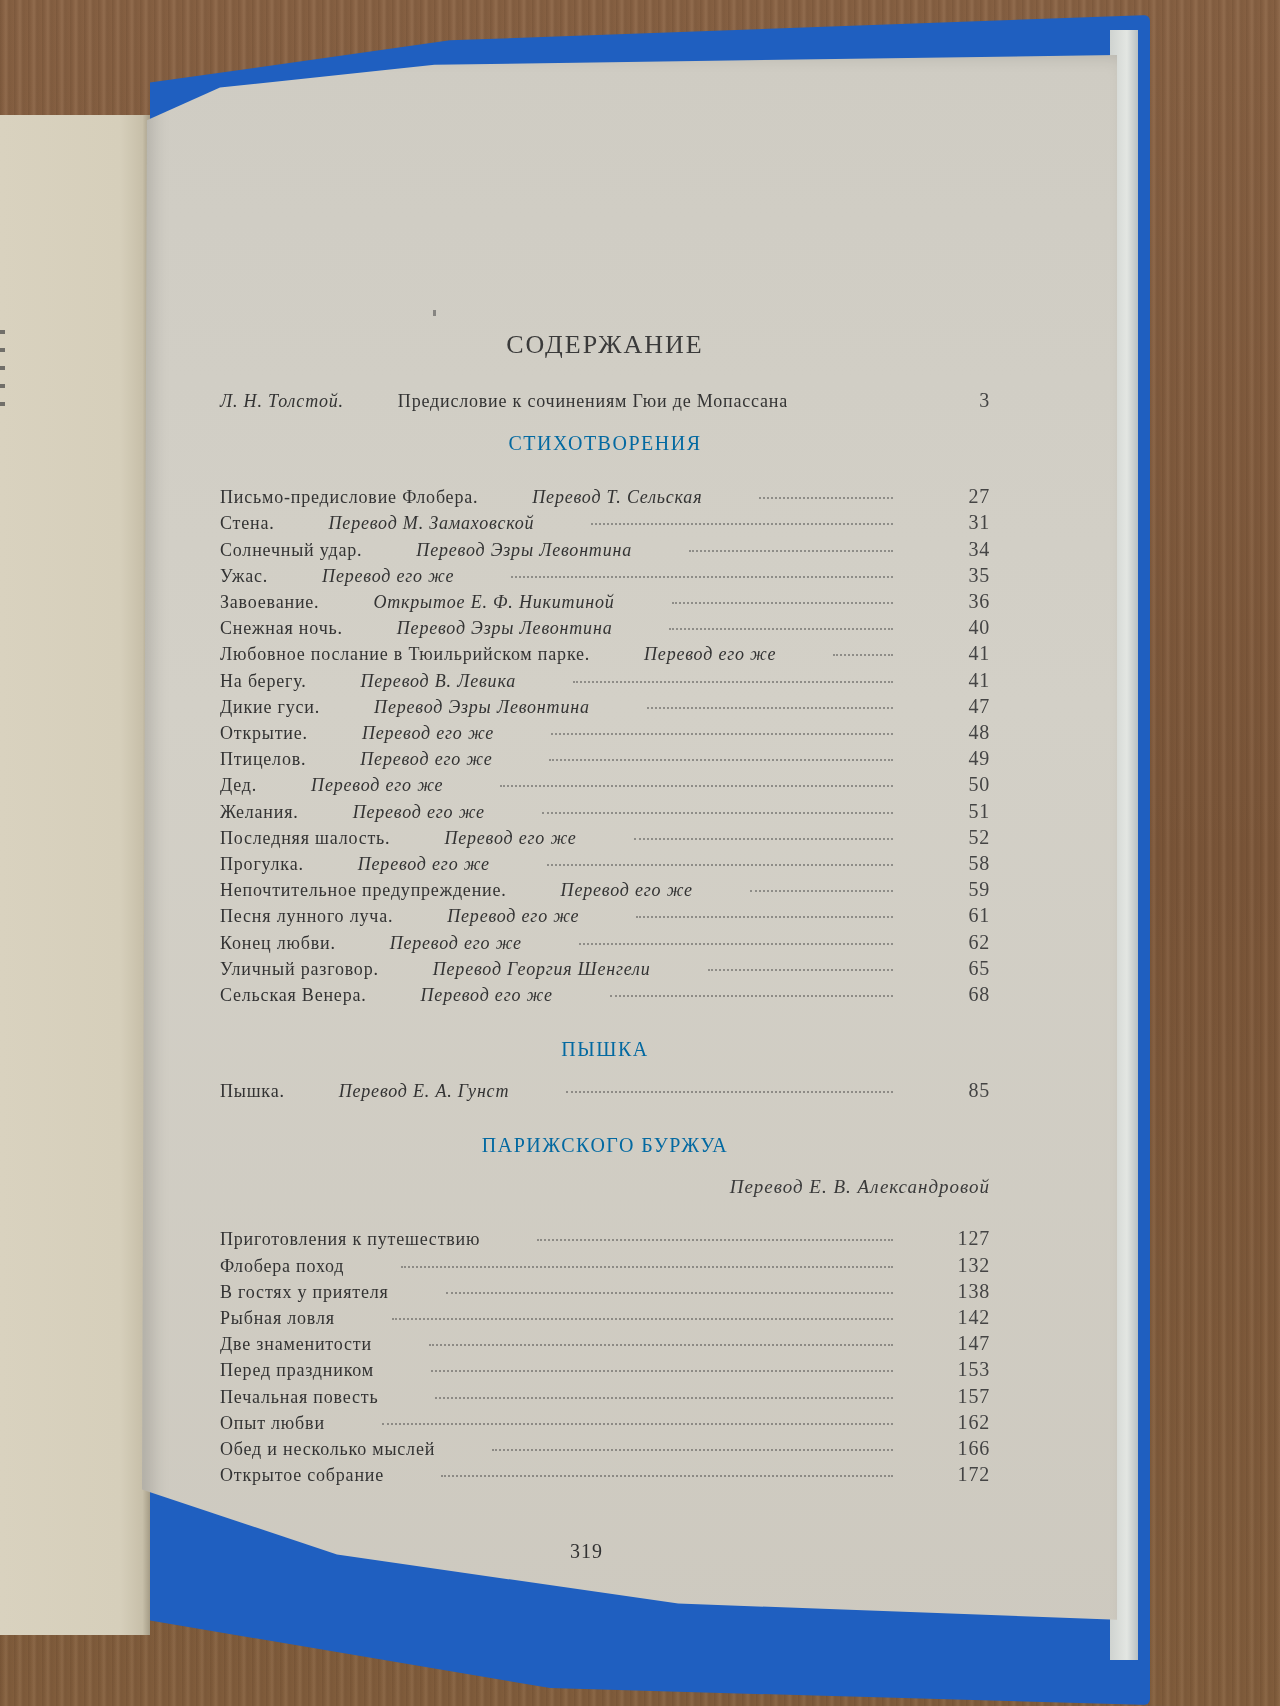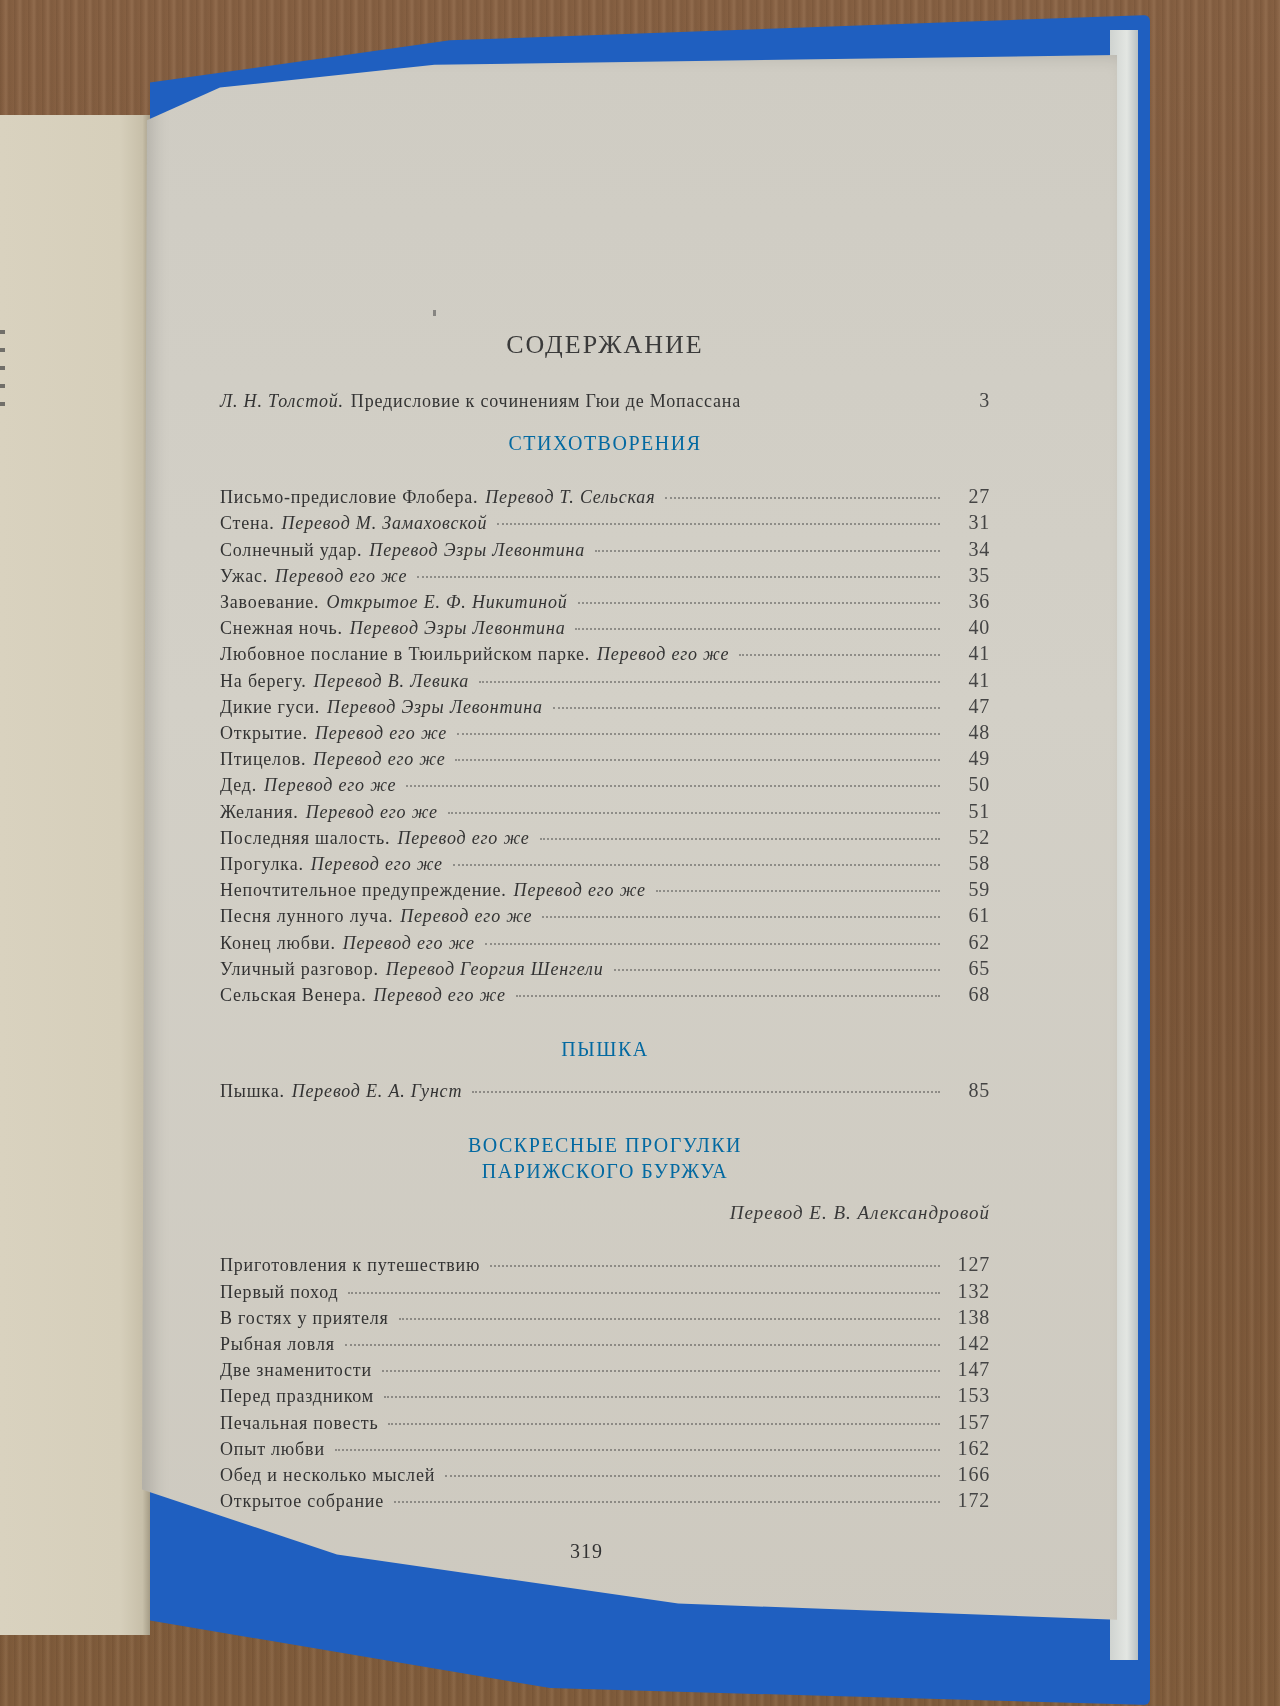--- a/index.html
+++ b/index.html
@@ -38,21 +38,21 @@
     .title {
       text-align:center; font-size:26px; letter-spacing:2px; color:#3a3a3a; margin-bottom:28px;
     }
     .section-title {
       text-align:center; font-size:20px; letter-spacing:1.5px; color:#0369a1; line-height:26px;
     }
     .section-sub {
       text-align:right; font-style:italic; font-size:19px; color:#3a3a3a; margin-top:18px; letter-spacing:1px;
     }
     .row {
-      display:flex; align-items:baseline; font-size:18px; line-height:25.2px; letter-spacing:0.8px; color:#333;
+      display:flex; align-items:baseline; font-size:18px; line-height:25.2px; letter-spacing:0.8px; color:#333;gap:47px;
     }
     .row .t { white-space:nowrap; }
     .row .tr { font-style:italic; margin-left:7px; white-space:nowrap; }
     .row .dots {
       flex:1; margin:0 10px; height:1px; border-bottom:2px dotted rgba(60,60,60,0.45); transform:translateY(-4px);
     }
     .row .pg { width:40px; text-align:right; font-size:20px; color:#444; }
     .gap-s { height:16px; }
     .gap-m { height:28px; }
     .page-number { position:absolute; left:570px; top:1540px; font-size:20px; color:#333; letter-spacing:1px; }
@@ -218,34 +218,33 @@
   <div class="gap-s"></div>
   <div class="row">
       <span class="t">Пышка.</span>
       <span class="tr">Перевод Е. А. Гунст</span>
       <span class="dots"></span>
       <span class="pg">85</span>
     </div>
 
   <div class="gap-m"></div>
   <div class="section-title">
-    <div>ВОСКРЕСНЫЕ ПРОГУЛКИ</div>
     <div>ПАРИЖСКОГО БУРЖУА</div>
   </div>
   <div class="section-sub">Перевод Е. В. Александровой</div>
   <div class="gap-m"></div>
 
   <div>
     <div class="row">
         <span class="t">Приготовления к путешествию</span>
         <span class="dots"></span>
         <span class="pg">127</span>
       </div>
     <div class="row">
-        <span class="t">Первый поход</span>
+        <span class="t">Флобера поход</span>
         <span class="dots"></span>
         <span class="pg">132</span>
       </div>
     <div class="row">
         <span class="t">В гостях у приятеля</span>
         <span class="dots"></span>
         <span class="pg">138</span>
       </div>
     <div class="row">
         <span class="t">Рыбная ловля</span>

